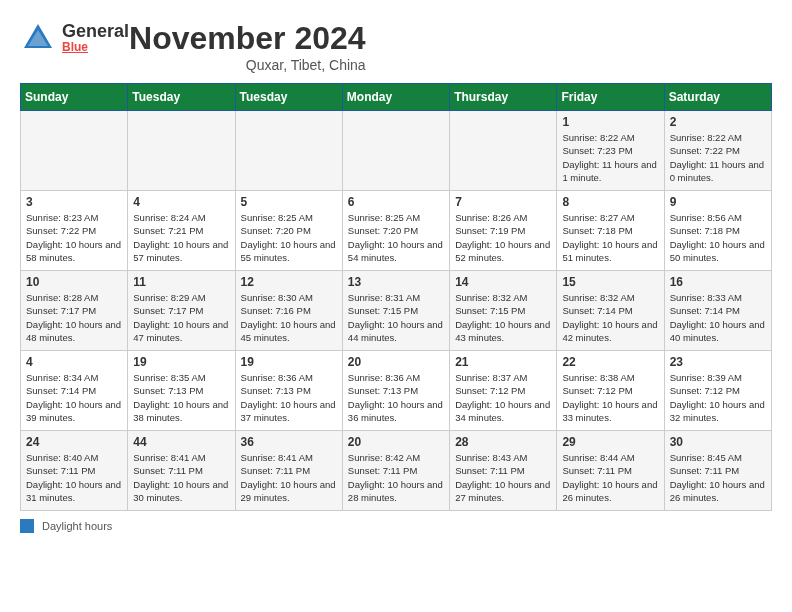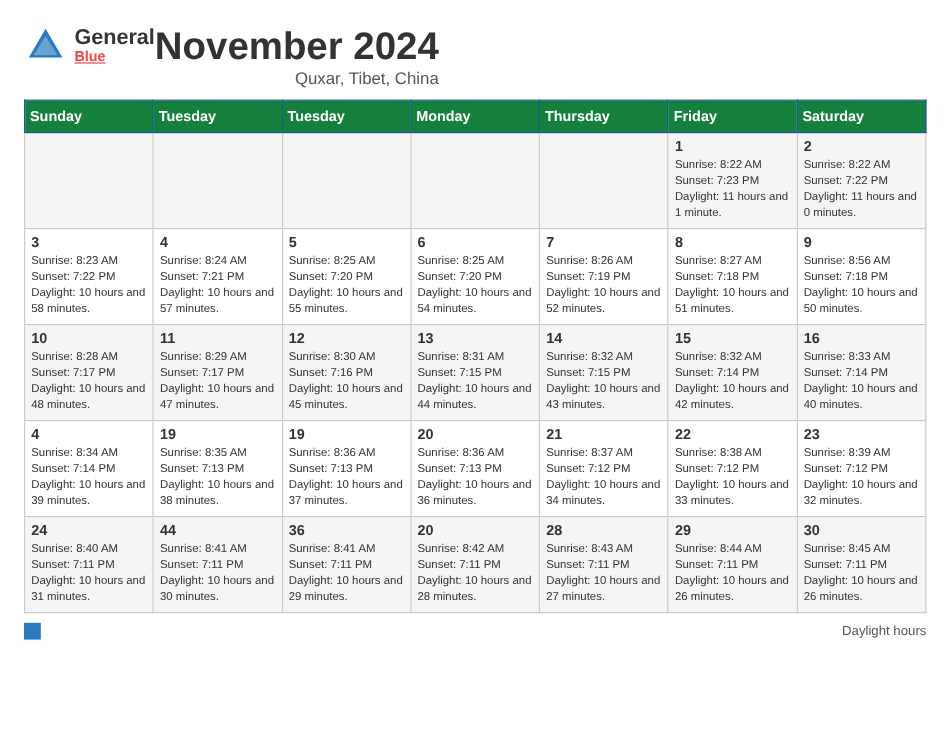--- a/index.html
+++ b/index.html
@@ -90,21 +90,20 @@
       color: #333;
       line-height: 1.4;
     }
     .legend {
       display: flex;
       align-items: center;
       gap: 8px;
       margin-top: 8px;
       font-size: 11px;
       color: #555;
-      justify-content: space-between;
     }
     .legend-box {
       width: 14px;
       height: 14px;
       background: #2a7abf;
       display: inline-block;
     }
   </style>
 </head>
 <body>

